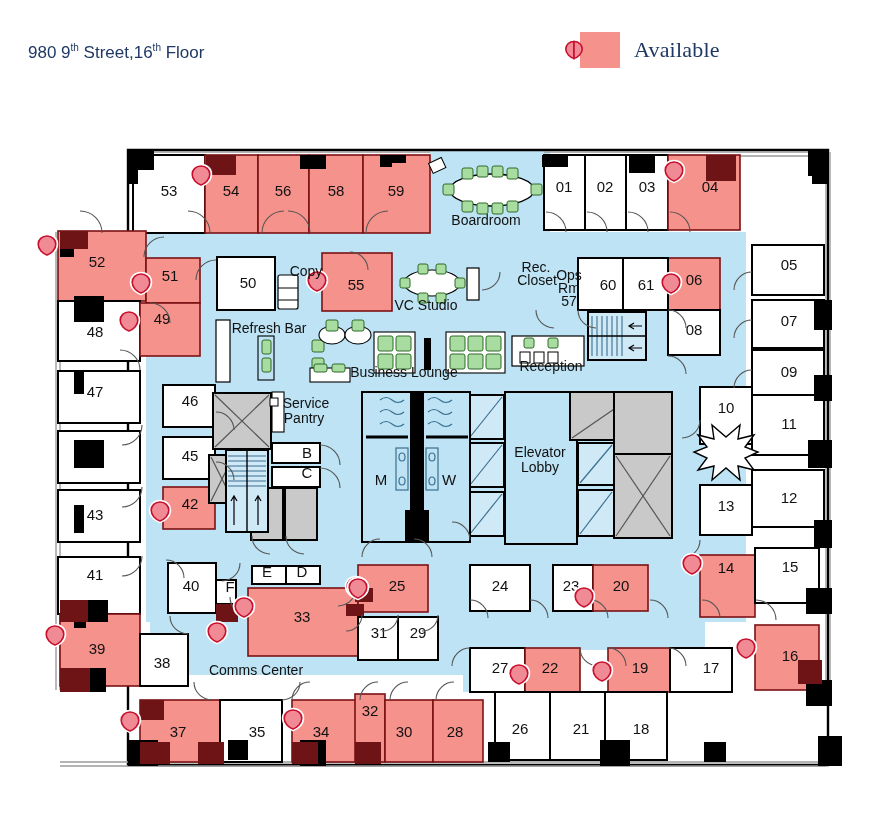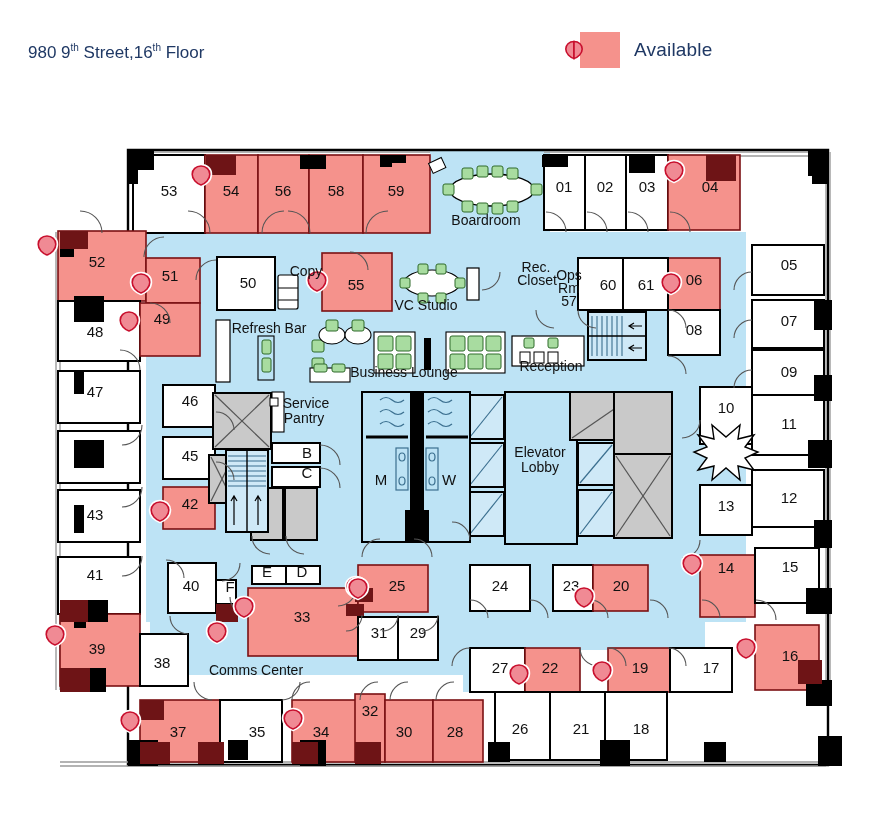--- a/index.html
+++ b/index.html
@@ -52,22 +52,23 @@
   }
   #legend .pin {
     position: absolute;
     left: -16px;
     top: 8px;
     width: 20px;
     height: 20px;
   }
   #legend .label {
     color: #1F3864;
-    font-size: 19px;
+    font-size: 22px;
     letter-spacing: .2px;
+    font-family: Liberation Serif, serif;
   }
   
   #plan {
     position: absolute;
     left: 0;
     top: 0;
     width: 877px;
     height: 818px;
   }
 </style>

